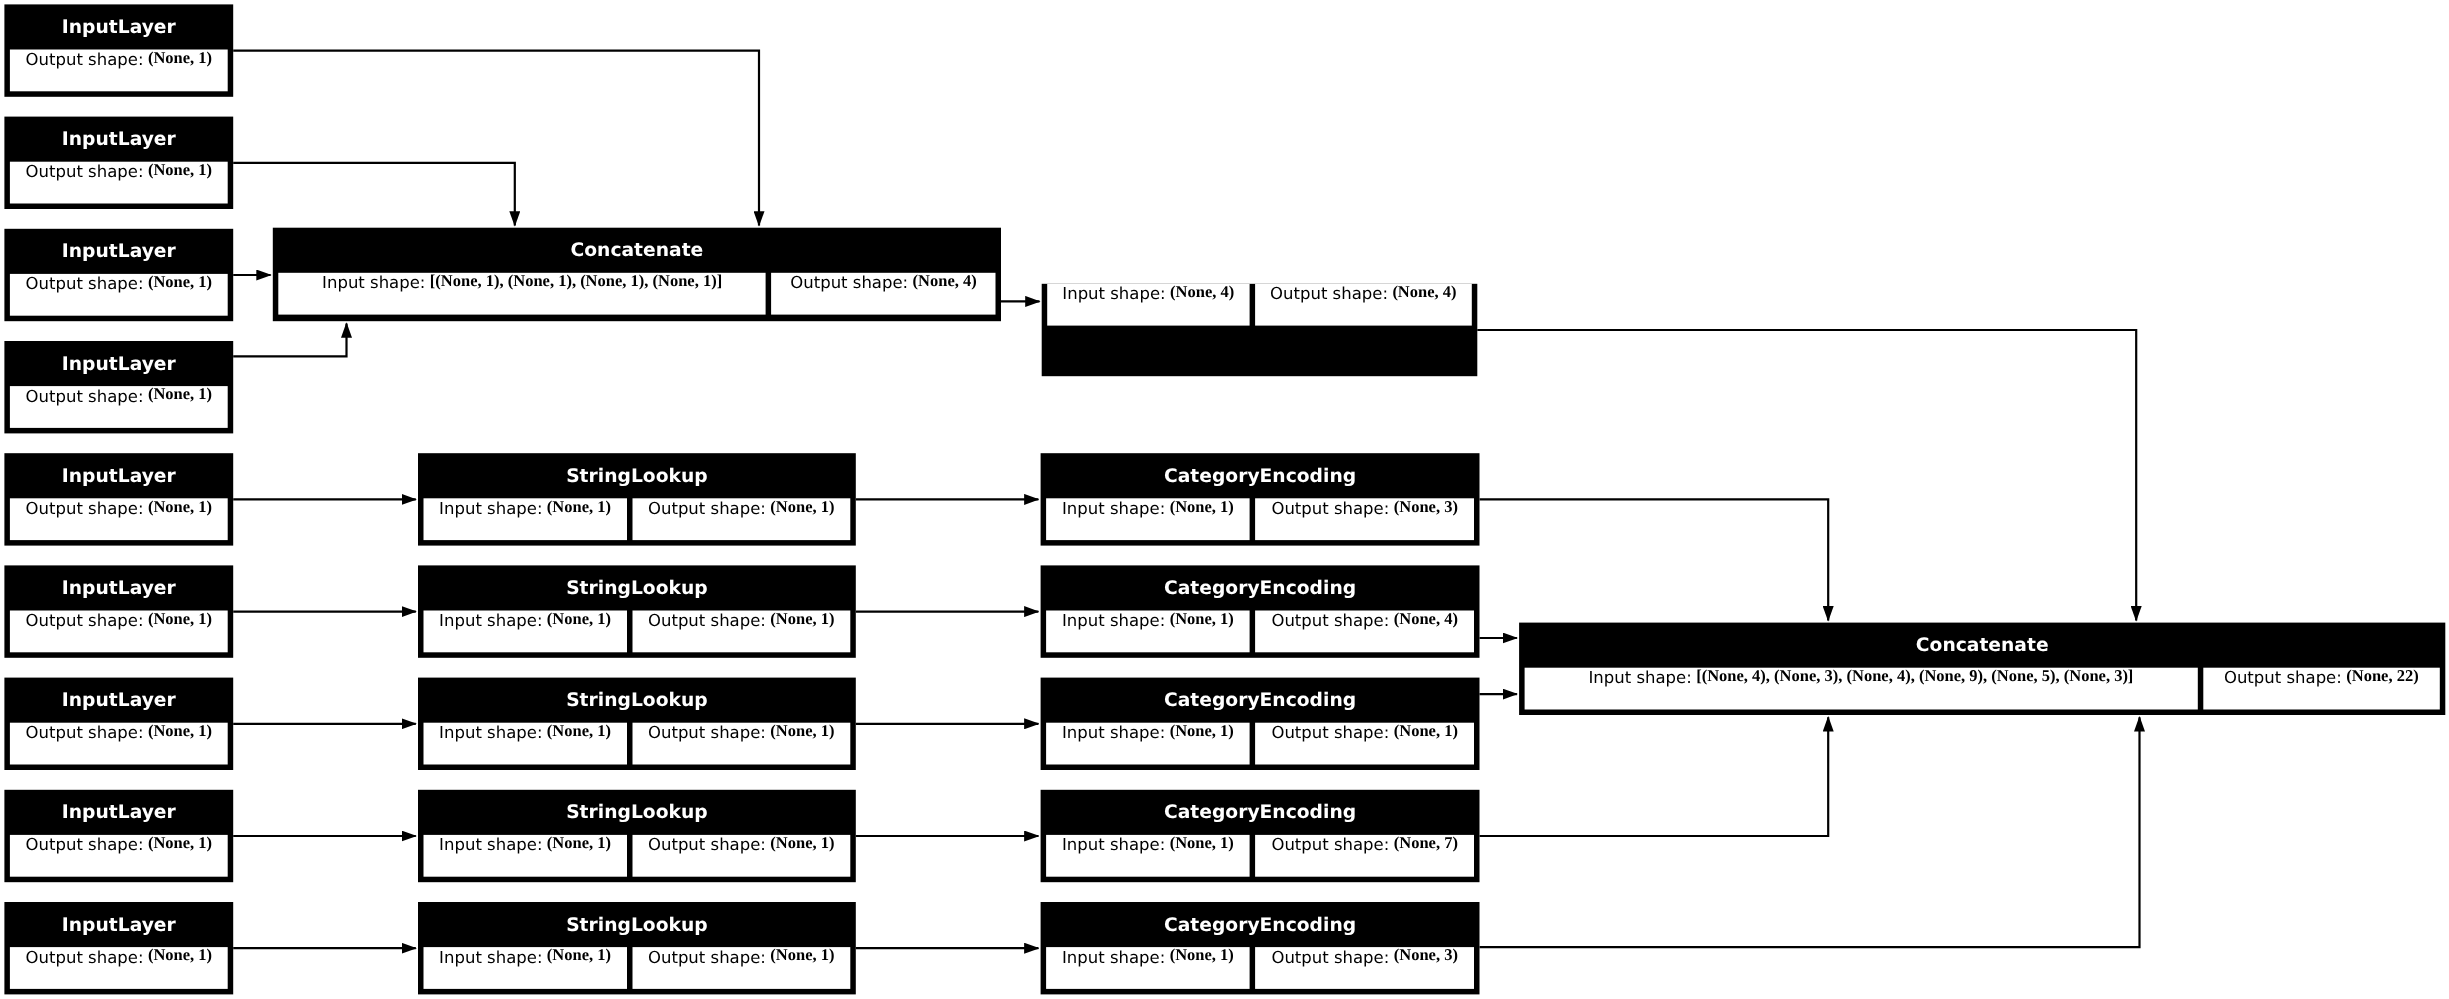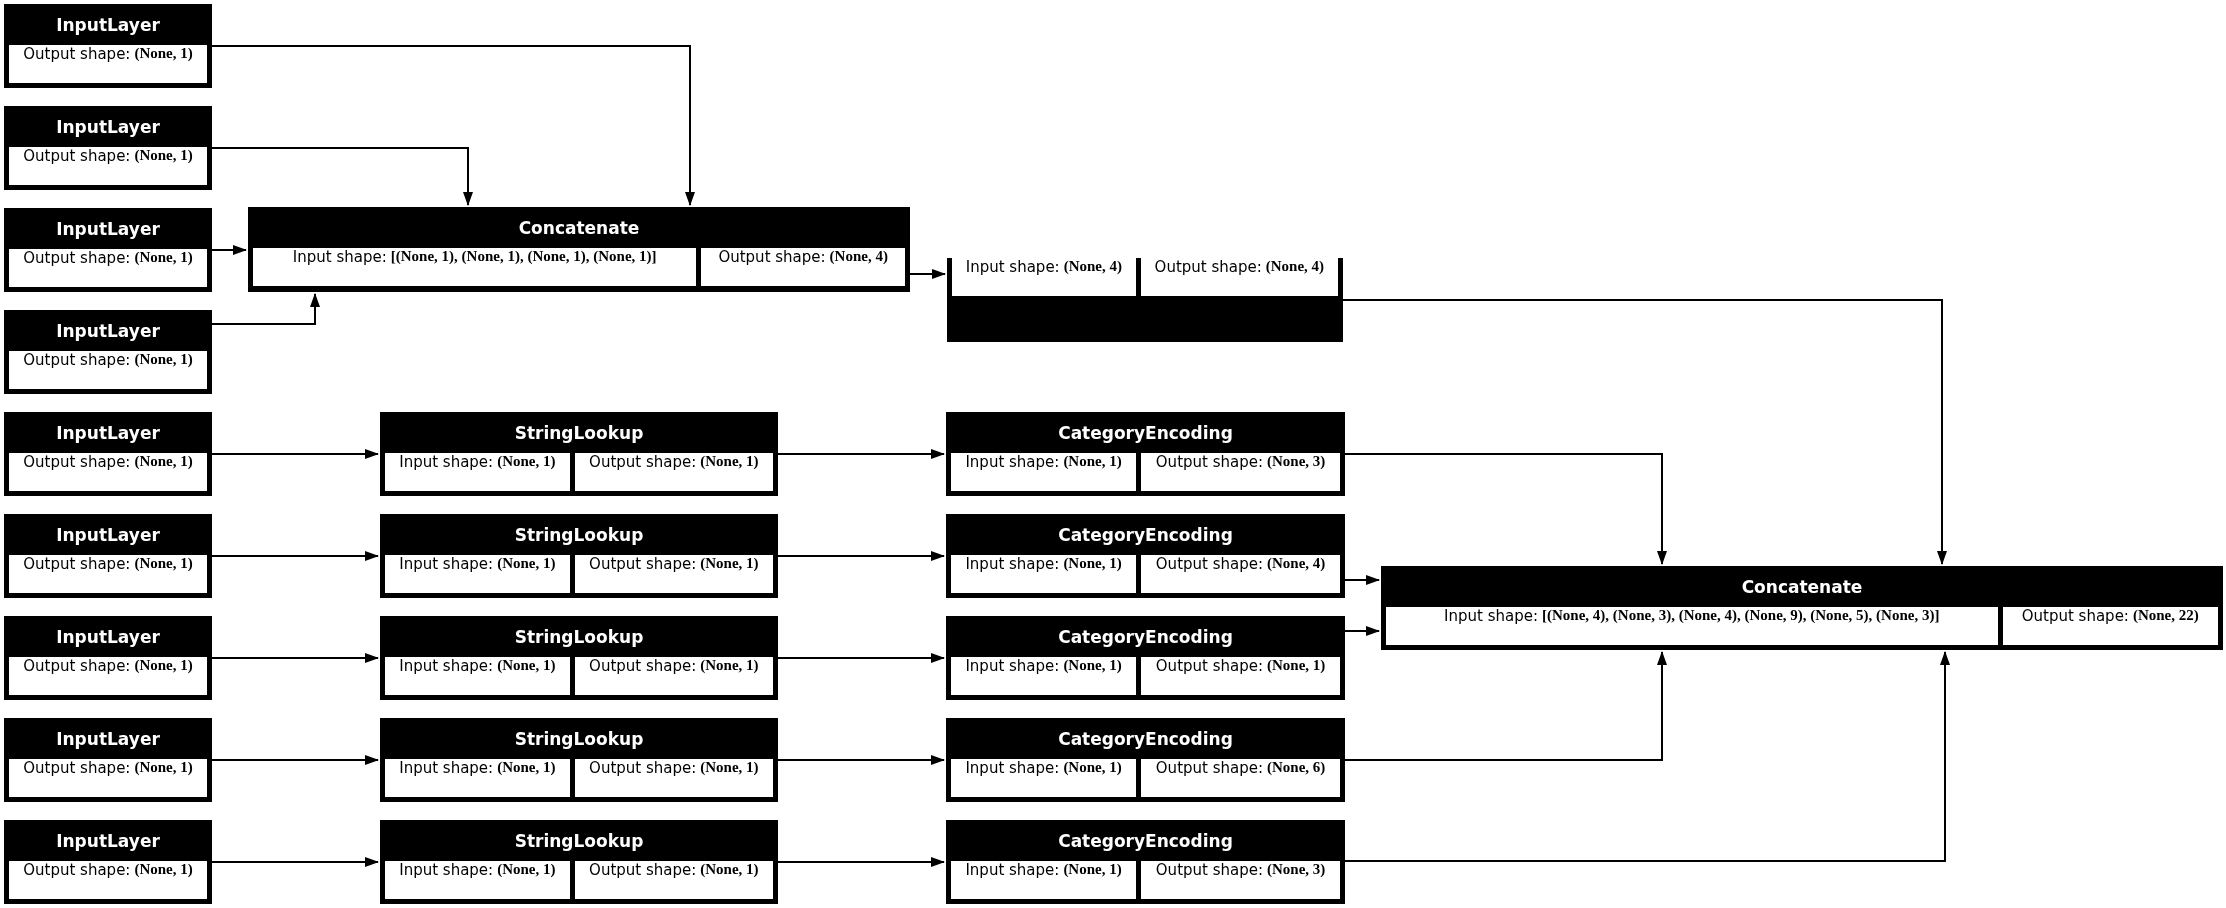--- a/index.html
+++ b/index.html
@@ -283,21 +283,21 @@
   </div>
   <div class="node" style="left:946px;top:718px;width:399px;height:84px">
     <div class="nt">CategoryEncoding</div>
     <div class="nb">
       <div class="cell w48">
           <span>Input shape:</span>
           <b>(None, 1)</b>
         </div>
       <div class="cell w52">
           <span>Output shape:</span>
-          <b>(None, 6)</b>
+          <b>(None, 7)</b>
         </div>
     </div>
   </div>
   <div class="node" style="left:946px;top:820px;width:399px;height:84px">
     <div class="nt">CategoryEncoding</div>
     <div class="nb">
       <div class="cell w48">
           <span>Input shape:</span>
           <b>(None, 1)</b>
         </div>

